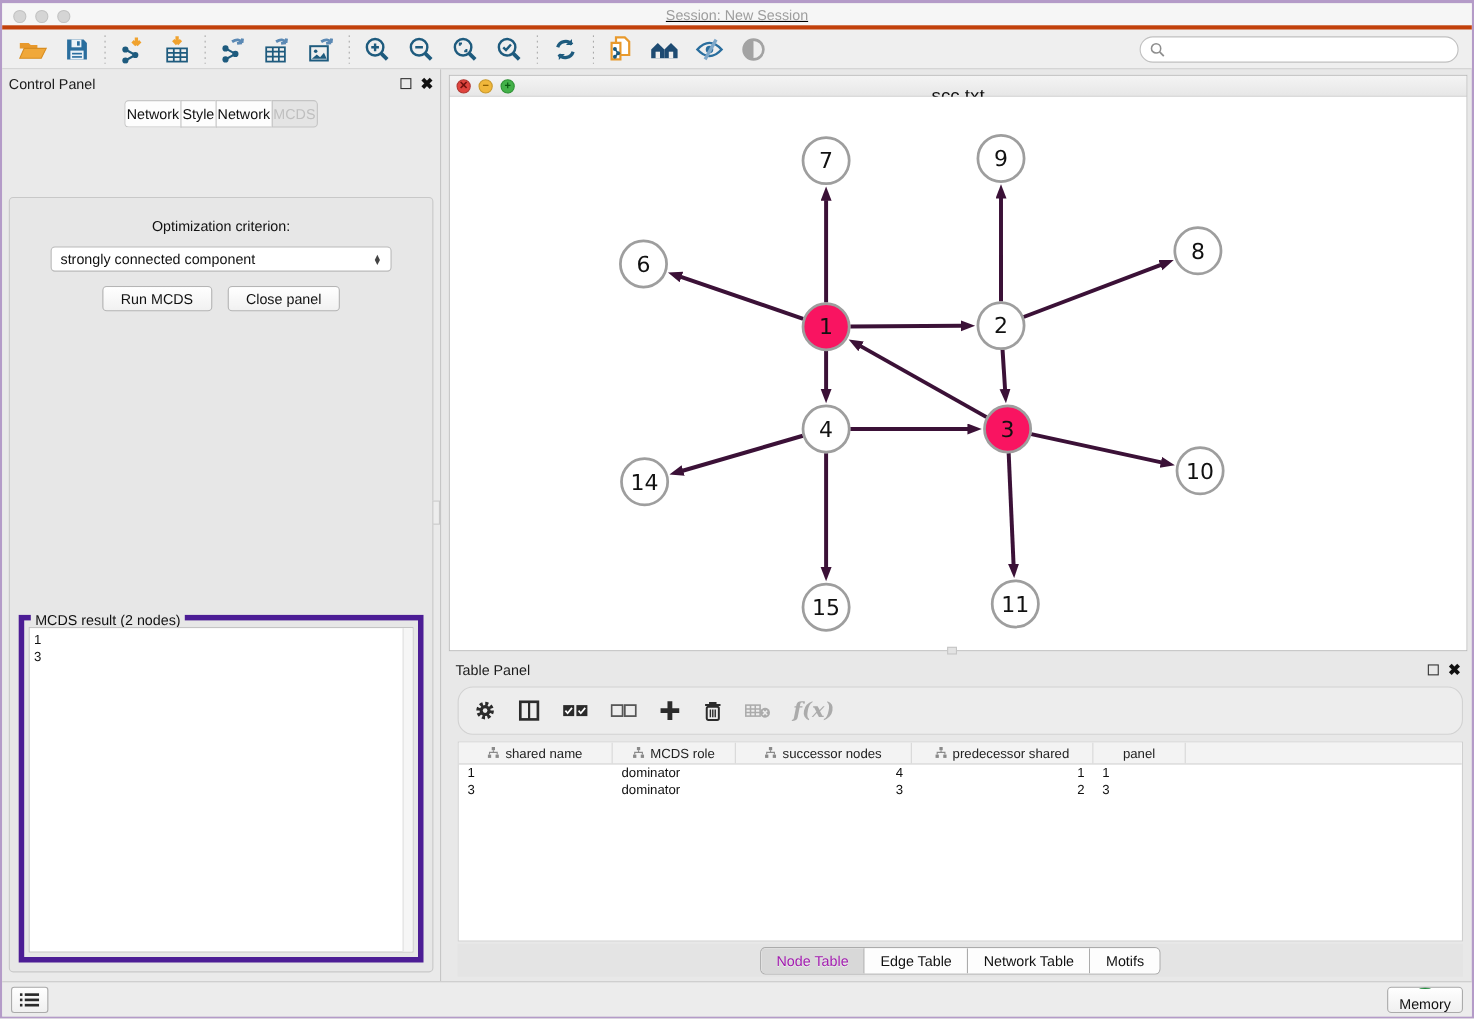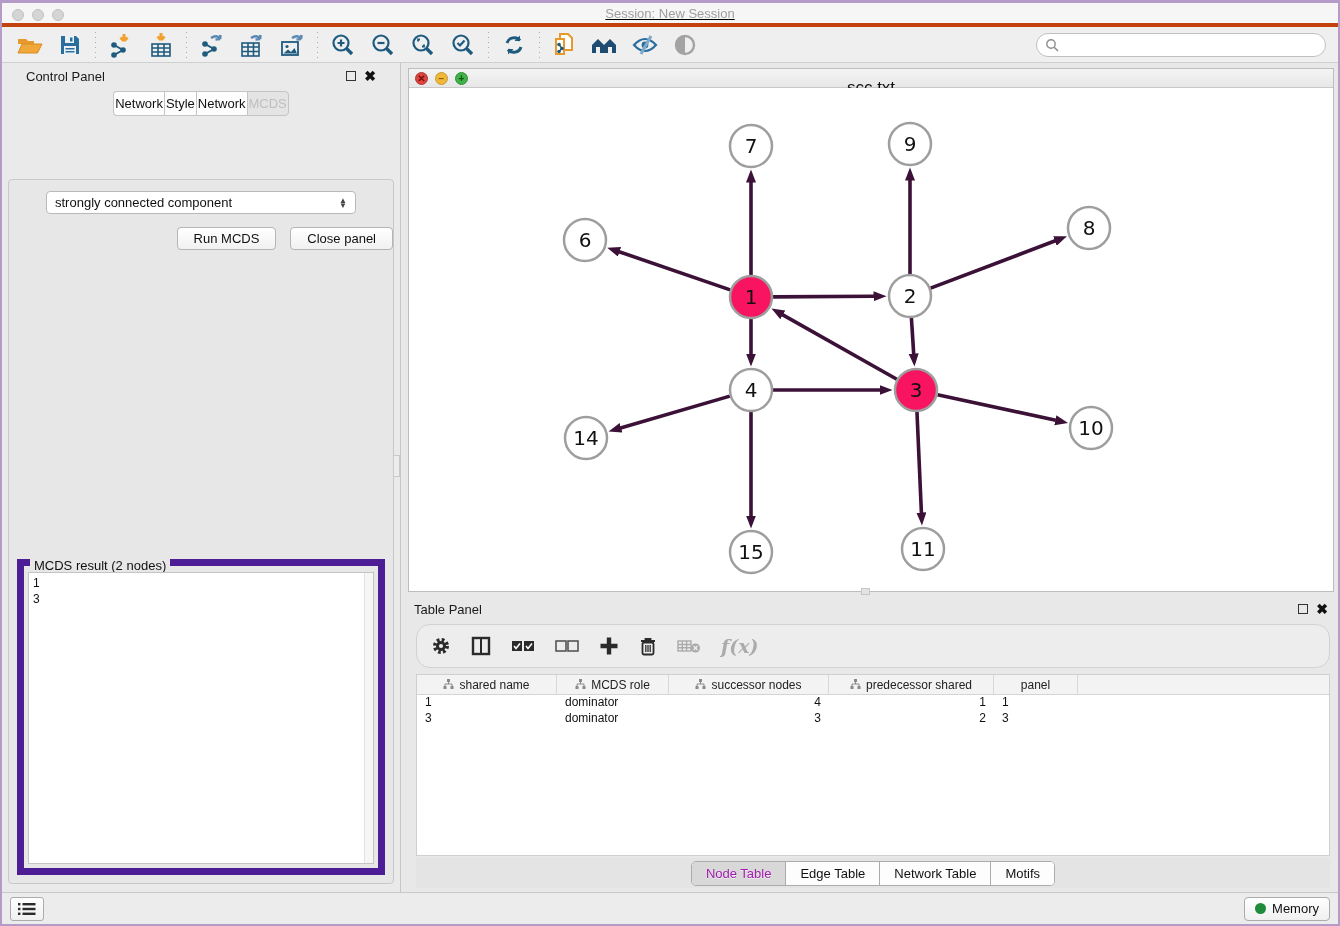--- a/index.html
+++ b/index.html
@@ -37,21 +37,21 @@
     width:290px; height:24px; background:#fff; border:1px solid #C0C0C0; border-radius:13px;
     display:flex; align-items:center; padding:0 8px; margin-right:4px;
   }
   .searchbox input { border:none; outline:none; flex:1; font-size:13px; background:transparent; margin-left:5px; }
 
   
   .control-panel {
     position:absolute; left:2px; top:63px; width:399px; bottom:34px;
     background:#EAEAEA; border-right:1px solid #C6C6C6;
   }
-  .panel-header { height:26px; display:flex; align-items:center; padding:0 24px; }
+  .panel-header { height:26px; display:flex; align-items:center; padding:0 6px; }
   .panel-header .ph-title { font-size:13px; color:#1A1A1A; }
   .panel-header .ph-buttons { margin-left:auto; display:flex; gap:8px; align-items:center; }
   .float-btn { width:10px; height:10px; border:1.5px solid #333; background:transparent; }
   .close-x { font-size:14px; font-weight:bold; color:#111; line-height:10px; }
 
   .cp-tabs { display:flex; justify-content:center; position:relative; z-index:2; margin-top:2px; }
   .cp-tab {
     font-size:13px; padding:4px 1px; background:#FDFDFD; border:1px solid #C4C4C4;
     border-right-width:0; color:#111;
   }
@@ -63,28 +63,28 @@
     position:absolute; left:6px; right:6px; top:116px; bottom:8px;
     background:#E7E7E7; border:1px solid #C8C8C8; border-radius:4px;
   }
   .opt-label { text-align:center; font-size:13px; margin-top:18px; color:#111; }
   .dropdown {
     margin:11px auto 0; width:310px; height:23px; background:#fff;
     border:1px solid #B9B9B9; border-radius:4px; display:flex; align-items:center;
     padding:0 8px; font-size:13px; color:#111;
   }
   .dropdown .dd-arrows { margin-left:auto; display:flex; flex-direction:column; line-height:5px; font-size:8px; color:#444; }
-  .btn-row { display:flex; justify-content:flex-end; gap:14px; margin-top:13px; }
+  .btn-row { display:flex; justify-content:center; gap:14px; margin-top:13px; }
   .mac-btn {
     background:linear-gradient(#FFFFFF,#F1F1F1); border:1px solid #B5B5B5; border-radius:4px;
     font-size:13px; padding:3px 16px; color:#111; font-family:"Liberation Sans",sans-serif;
   }
   .result-group {
     position:absolute; left:8px; right:8px; top:379px; bottom:8px;
-    border:7px solid #4c1d95;
+    border:5px solid #4c1d95;
     padding-left:16px;
   }
   .result-legend {
     position:absolute; top:-8px; left:6px; background:#E7E7E7; padding:0 4px; font-size:13px; color:#111;
   }
   .result-area {
     position:absolute; inset:6px 4px 4px 4px; background:#fff; border:1px solid #C4C4C4;
     font-size:12px; padding:2px 4px; color:#111; line-height:16px; white-space:pre;
     font-family:"Liberation Sans",sans-serif;
   }
@@ -143,21 +143,21 @@
 
   
   .statusbar {
     position:absolute; left:2px; right:2px; bottom:2px; height:32px;
     background:#ECECEC; border-top:1px solid #C9C9C9;
     display:flex; align-items:center; padding:0 8px;
   }
   .list-btn { width:34px; height:24px; background:linear-gradient(#FFF,#F0F0F0); border:1px solid #ABABAB; border-radius:3px;
               display:flex; align-items:center; justify-content:center; }
   .memory-btn { margin-left:auto; height:24px; background:linear-gradient(#FFF,#F0F0F0); border:1px solid #ABABAB; border-radius:4px;
-              display:flex; align-items:center; gap:6px; padding:0 10px; font-size:13px; color:#111; }
+              display:flex; align-items:center; gap:6px; padding:0 10px; font-size:13px; color:#111;flex-direction:column; }
   .mem-dot { width:11px; height:11px; border-radius:50%; background:#1F8B3B; }
 
   svg { display:block; }
 </style>
 </head>
 <body>
 
 <div class="frame"></div>
 
 <div class="titlebar">
@@ -320,20 +320,21 @@
       <span class="close-x">✖</span>
     </span>
   </div>
   <div class="cp-tabs" id="cp-tabs">
       <div class="cp-tab">Network</div>
       <div class="cp-tab">Style</div>
       <div class="cp-tab">Network</div>
       <div class="cp-tab active">MCDS</div>
     </div>
   <div class="cp-body">
+    <div class="opt-label">Optimization criterion:</div>
     <div class="dropdown">
       <span>strongly connected component</span>
       <span class="dd-arrows">
           <span>▲</span>
           <span>▼</span>
         </span>
     </div>
     <div class="btn-row">
       <button class="mac-btn">Run MCDS</button>
       <button class="mac-btn">Close panel</button>

